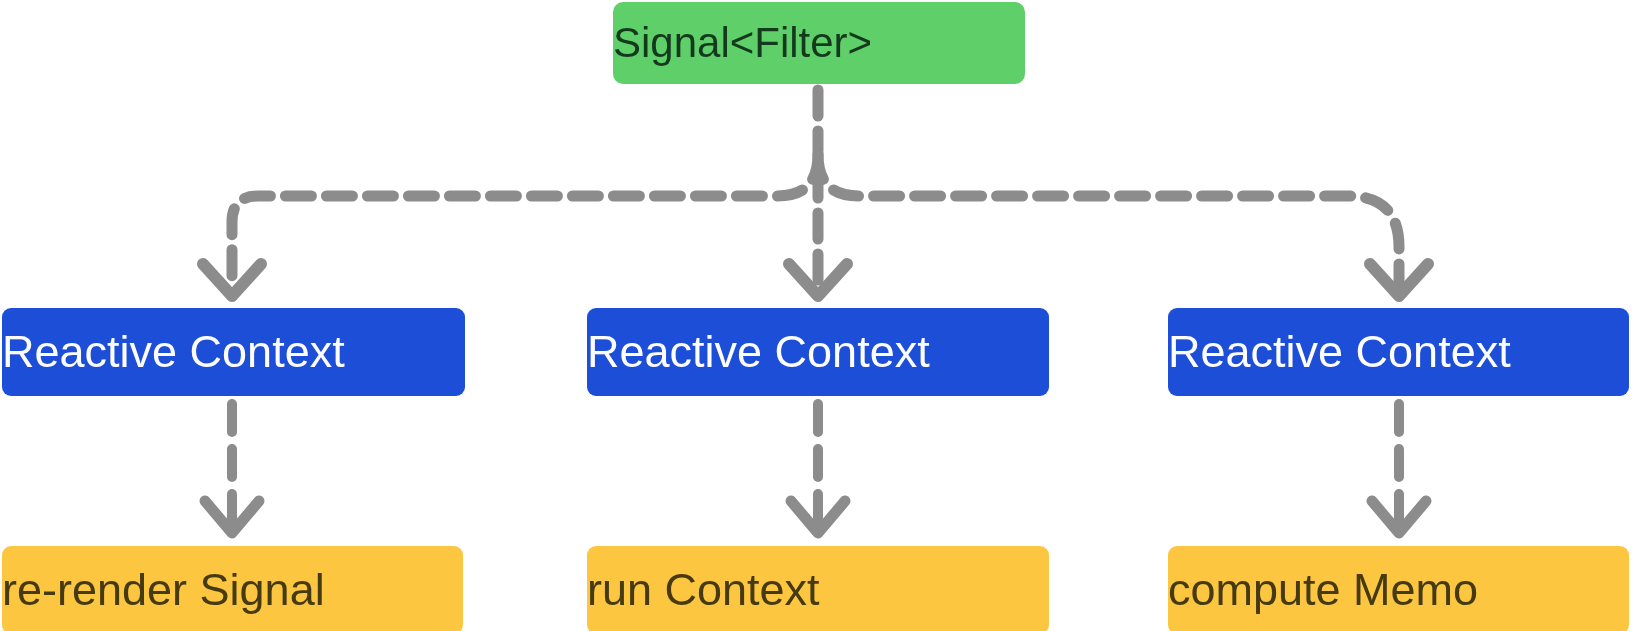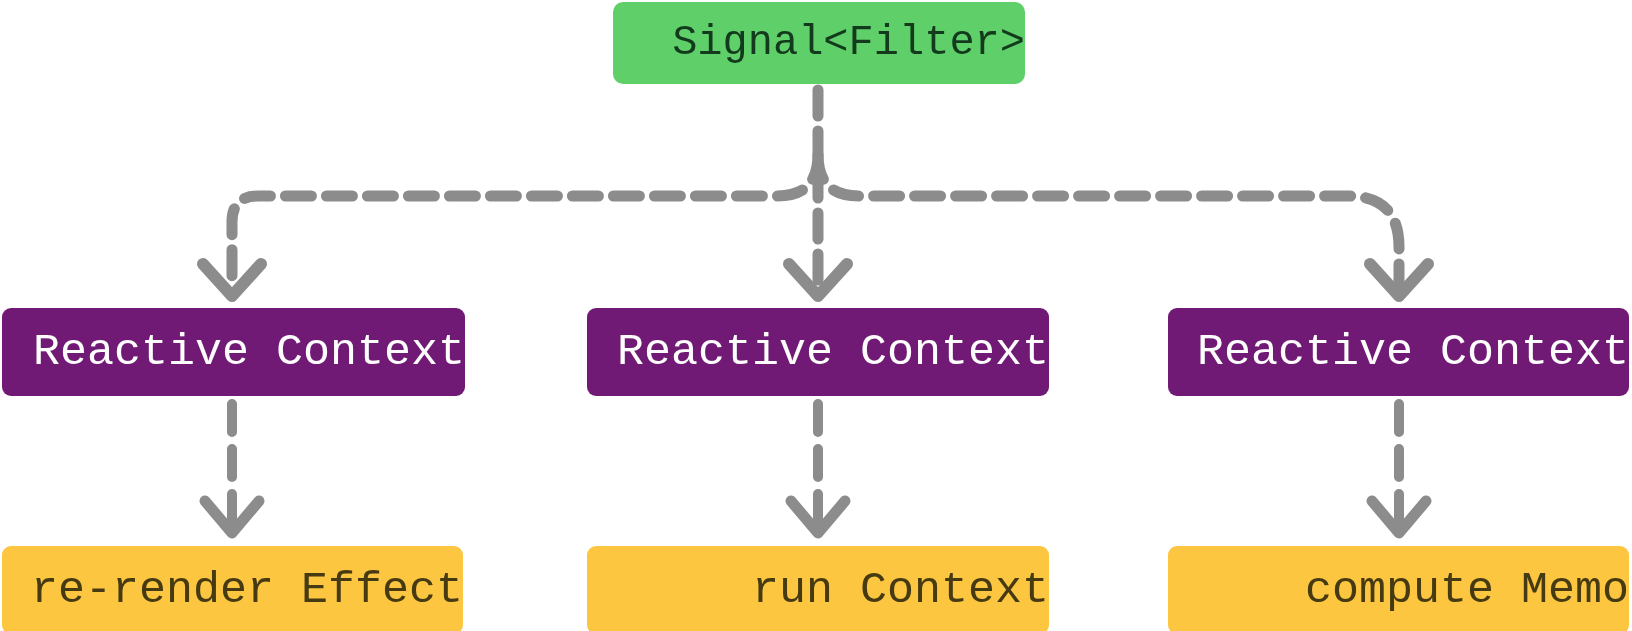--- a/index.html
+++ b/index.html
@@ -12,37 +12,36 @@
     width: 1632px;
     height: 631px;
     background: #ffffff;
     overflow: hidden;
     font-family: "Liberation Sans", "DejaVu Sans", sans-serif;
   }
   .node {
     position: absolute;
     display: flex;
     align-items: center;
-    justify-content: flex-end;
+    justify-content: flex-start;
     box-sizing: border-box;
     white-space: nowrap;
-    font-family: Liberation Mono, monospace;
   }
   .node.signal {
     left: 613px; top: 2px;
     width: 412px; height: 82px;
     background: #5fd069;
     color: #143a1e;
     border-radius: 10px;
     font-size: 42px;
     font-weight: 500;
   }
   .node.context {
     top: 308px; height: 88px;
-    background: #701a75;
+    background: #1d4ed8;
     color: #fdfdfd;
     border-radius: 9px;
     font-size: 45px;
     font-weight: 400;
   }
   .node.effect {
     top: 546px; height: 88px;
     background: #fcc640;
     color: #463a12;
     border-radius: 9px;
@@ -96,21 +95,21 @@
     <span>Reactive Context</span>
   </div>
   <div class="node context col1">
     <span>Reactive Context</span>
   </div>
   <div class="node context col2">
     <span>Reactive Context</span>
   </div>
 
   <div class="node effect col0">
-    <span>re-render Effect</span>
+    <span>re-render Signal</span>
   </div>
   <div class="node effect col1">
     <span>run Context</span>
   </div>
   <div class="node effect col2">
     <span>compute Memo</span>
   </div>
 
 </div>
 

